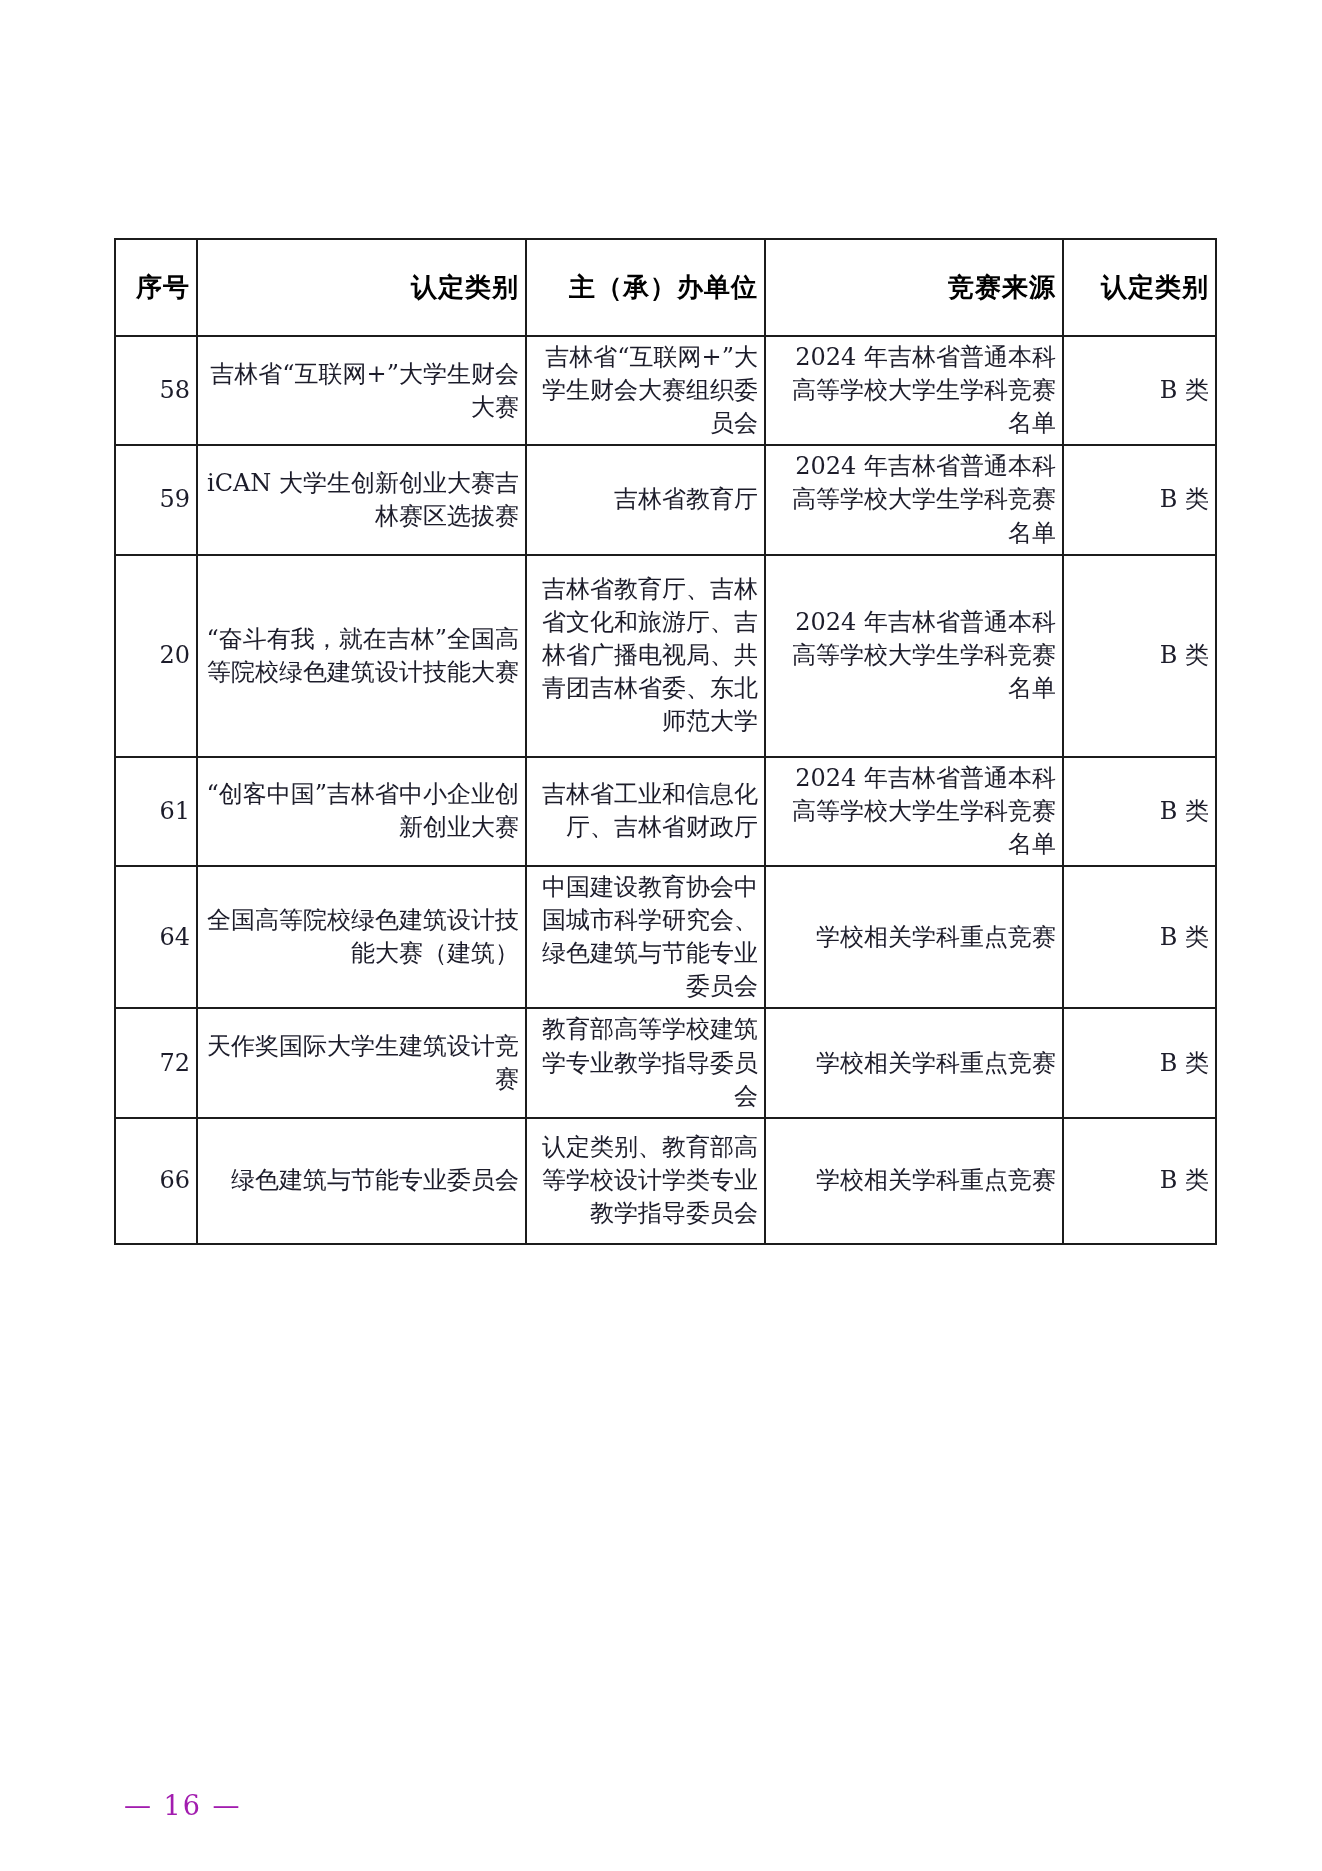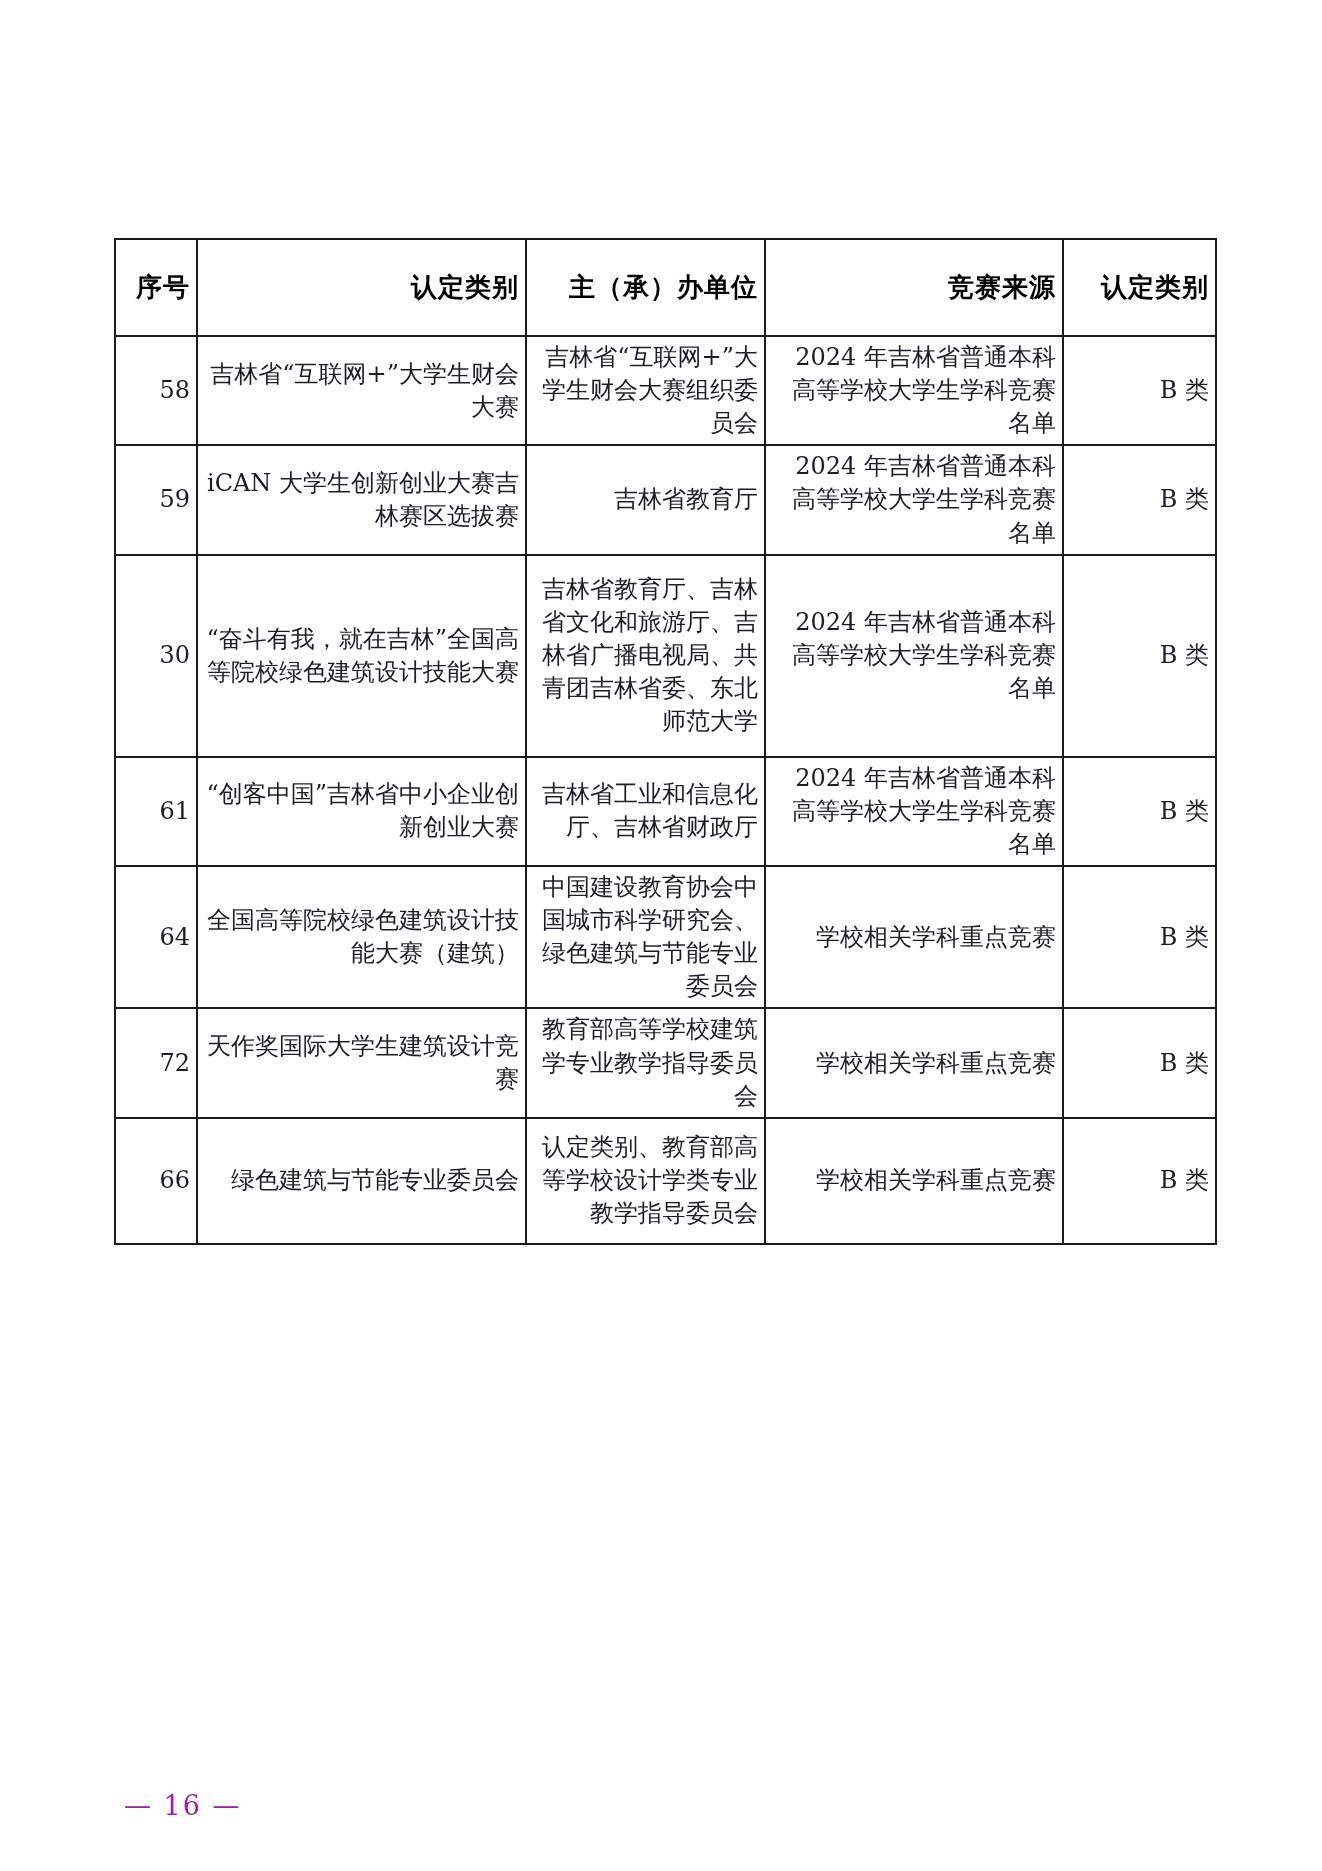--- a/index.html
+++ b/index.html
@@ -108,21 +108,21 @@
           <td>B 类</td>
         </tr>
         <tr>
           <td>59</td>
           <td>iCAN 大学生创新创业大赛吉林赛区选拔赛</td>
           <td>吉林省教育厅</td>
           <td>2024 年吉林省普通本科高等学校大学生学科竞赛名单</td>
           <td>B 类</td>
         </tr>
         <tr>
-          <td>30</td>
+          <td>20</td>
           <td>“奋斗有我，就在吉林”全国高等院校绿色建筑设计技能大赛</td>
           <td>吉林省教育厅、吉林省文化和旅游厅、吉林省广播电视局、共青团吉林省委、东北师范大学</td>
           <td>2024 年吉林省普通本科高等学校大学生学科竞赛名单</td>
           <td>B 类</td>
         </tr>
         <tr>
           <td>61</td>
           <td>“创客中国”吉林省中小企业创新创业大赛</td>
           <td>吉林省工业和信息化厅、吉林省财政厅</td>
           <td>2024 年吉林省普通本科高等学校大学生学科竞赛名单</td>

